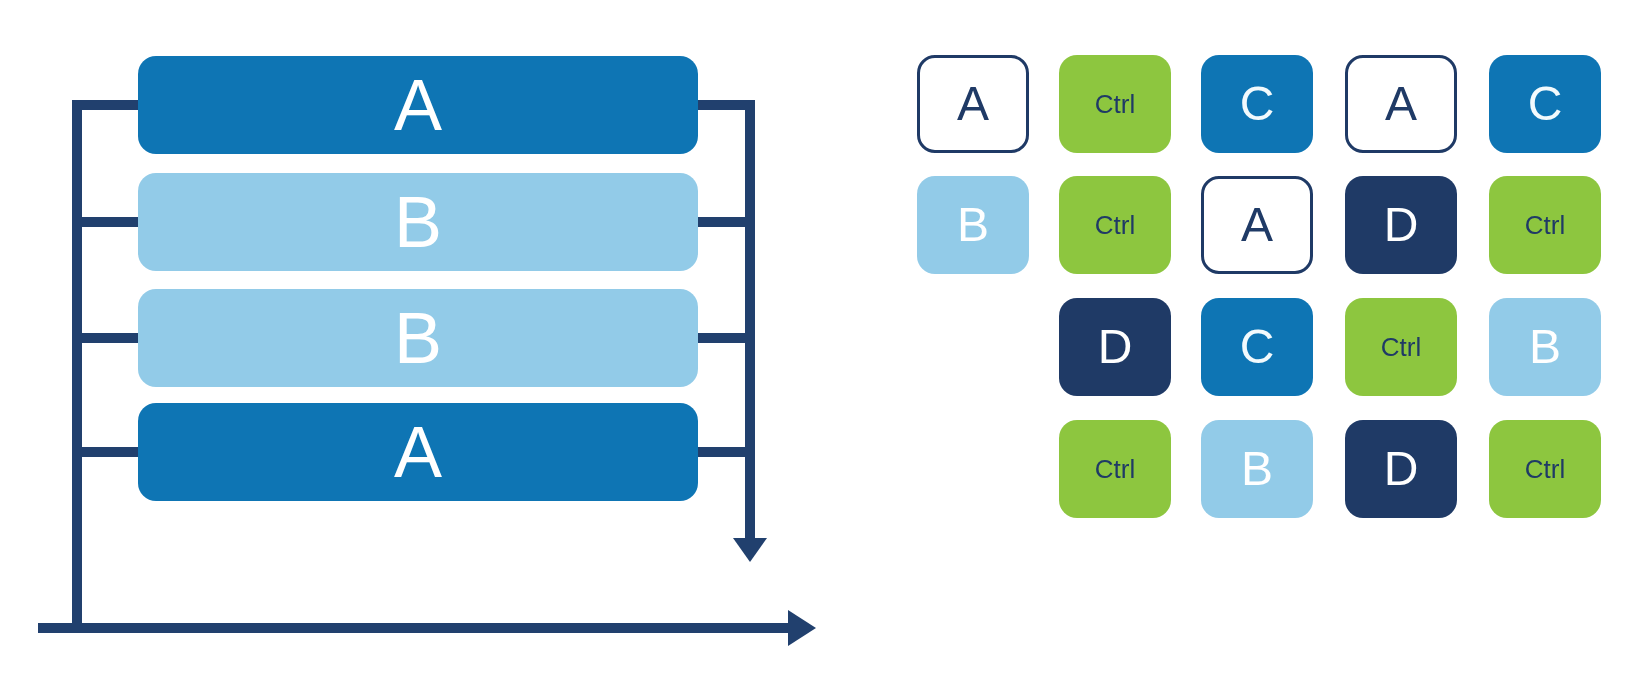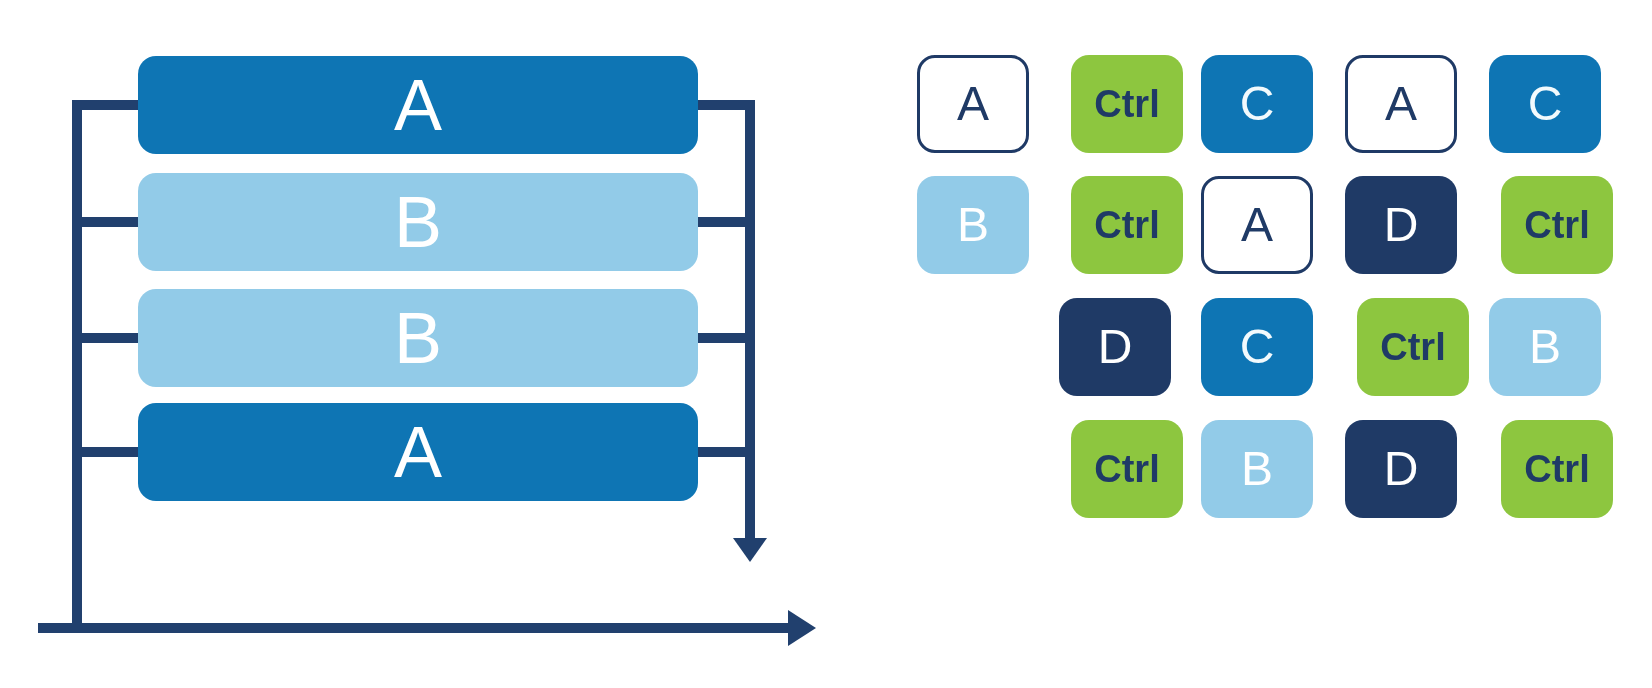--- a/index.html
+++ b/index.html
@@ -47,21 +47,21 @@
     position:absolute;width:112px;height:98px;border-radius:18px;
     display:flex;align-items:center;justify-content:center;
     font-size:48px;font-weight:300;line-height:1;box-sizing:border-box;
   }
   .c1{left:917px;}.c2{left:1059px;}.c3{left:1201px;}.c4{left:1345px;}.c5{left:1489px;}
   .r1{top:55px;}.r2{top:176px;}.r3{top:298px;}.r4{top:420px;}
   .cell[data-variant="outline"]{background:#ffffff;border:3px solid var(--navy,#1f3a66);color:var(--navy,#1f3a66);}
   .cell[data-variant="blue"]{background:var(--primary-blue,#0e75b4);color:#f2fafd;}
   .cell[data-variant="lightblue"]{background:var(--light-blue,#92cbe8);color:#ffffff;}
   .cell[data-variant="navy"]{background:var(--navy,#1f3a66);color:#ffffff;}
-  .cell[data-variant="green"]{background:var(--green,#8dc63f);color:var(--navy,#1f3a66);font-size:38px;font-weight:700;margin-left:12px;}
+  .cell[data-variant="green"]{background:var(--green,#8dc63f);color:var(--navy,#1f3a66);font-size:26px;font-weight:400;}
 </style>
 </head>
 <body>
 
 <div id="canvas">
 
   <div>
     <div class="axis axis-left-v"></div>
     <div class="axis axis-right-v"></div>
     <div class="arrow-down"></div>

